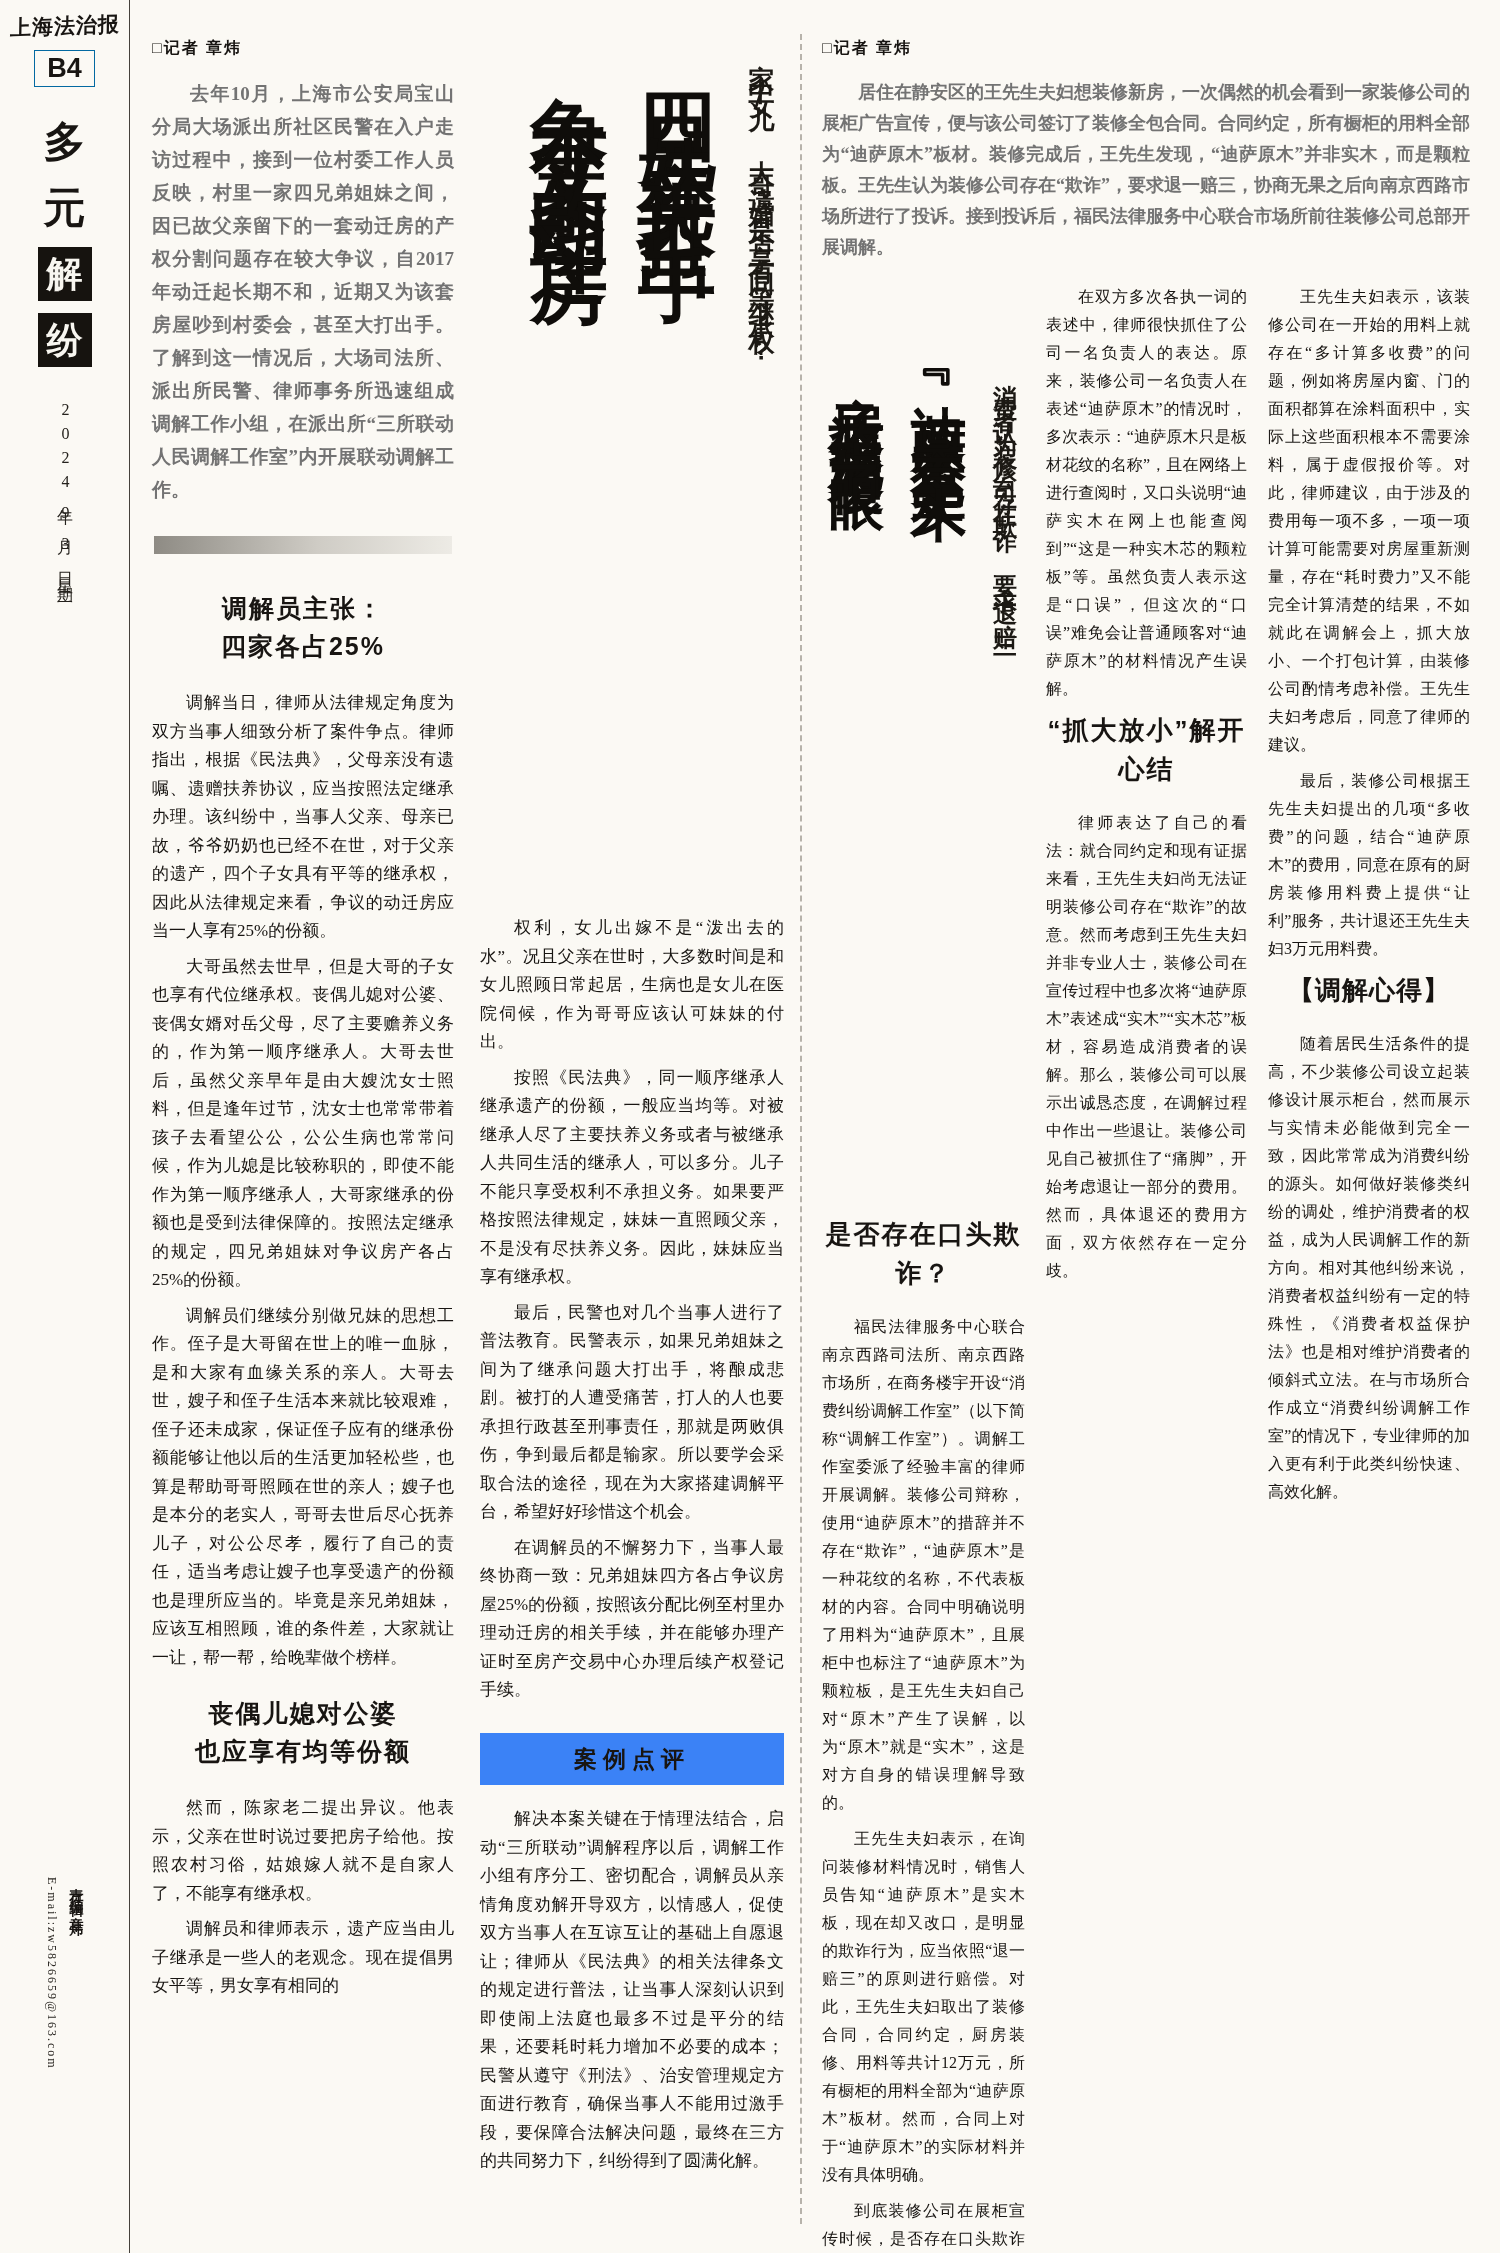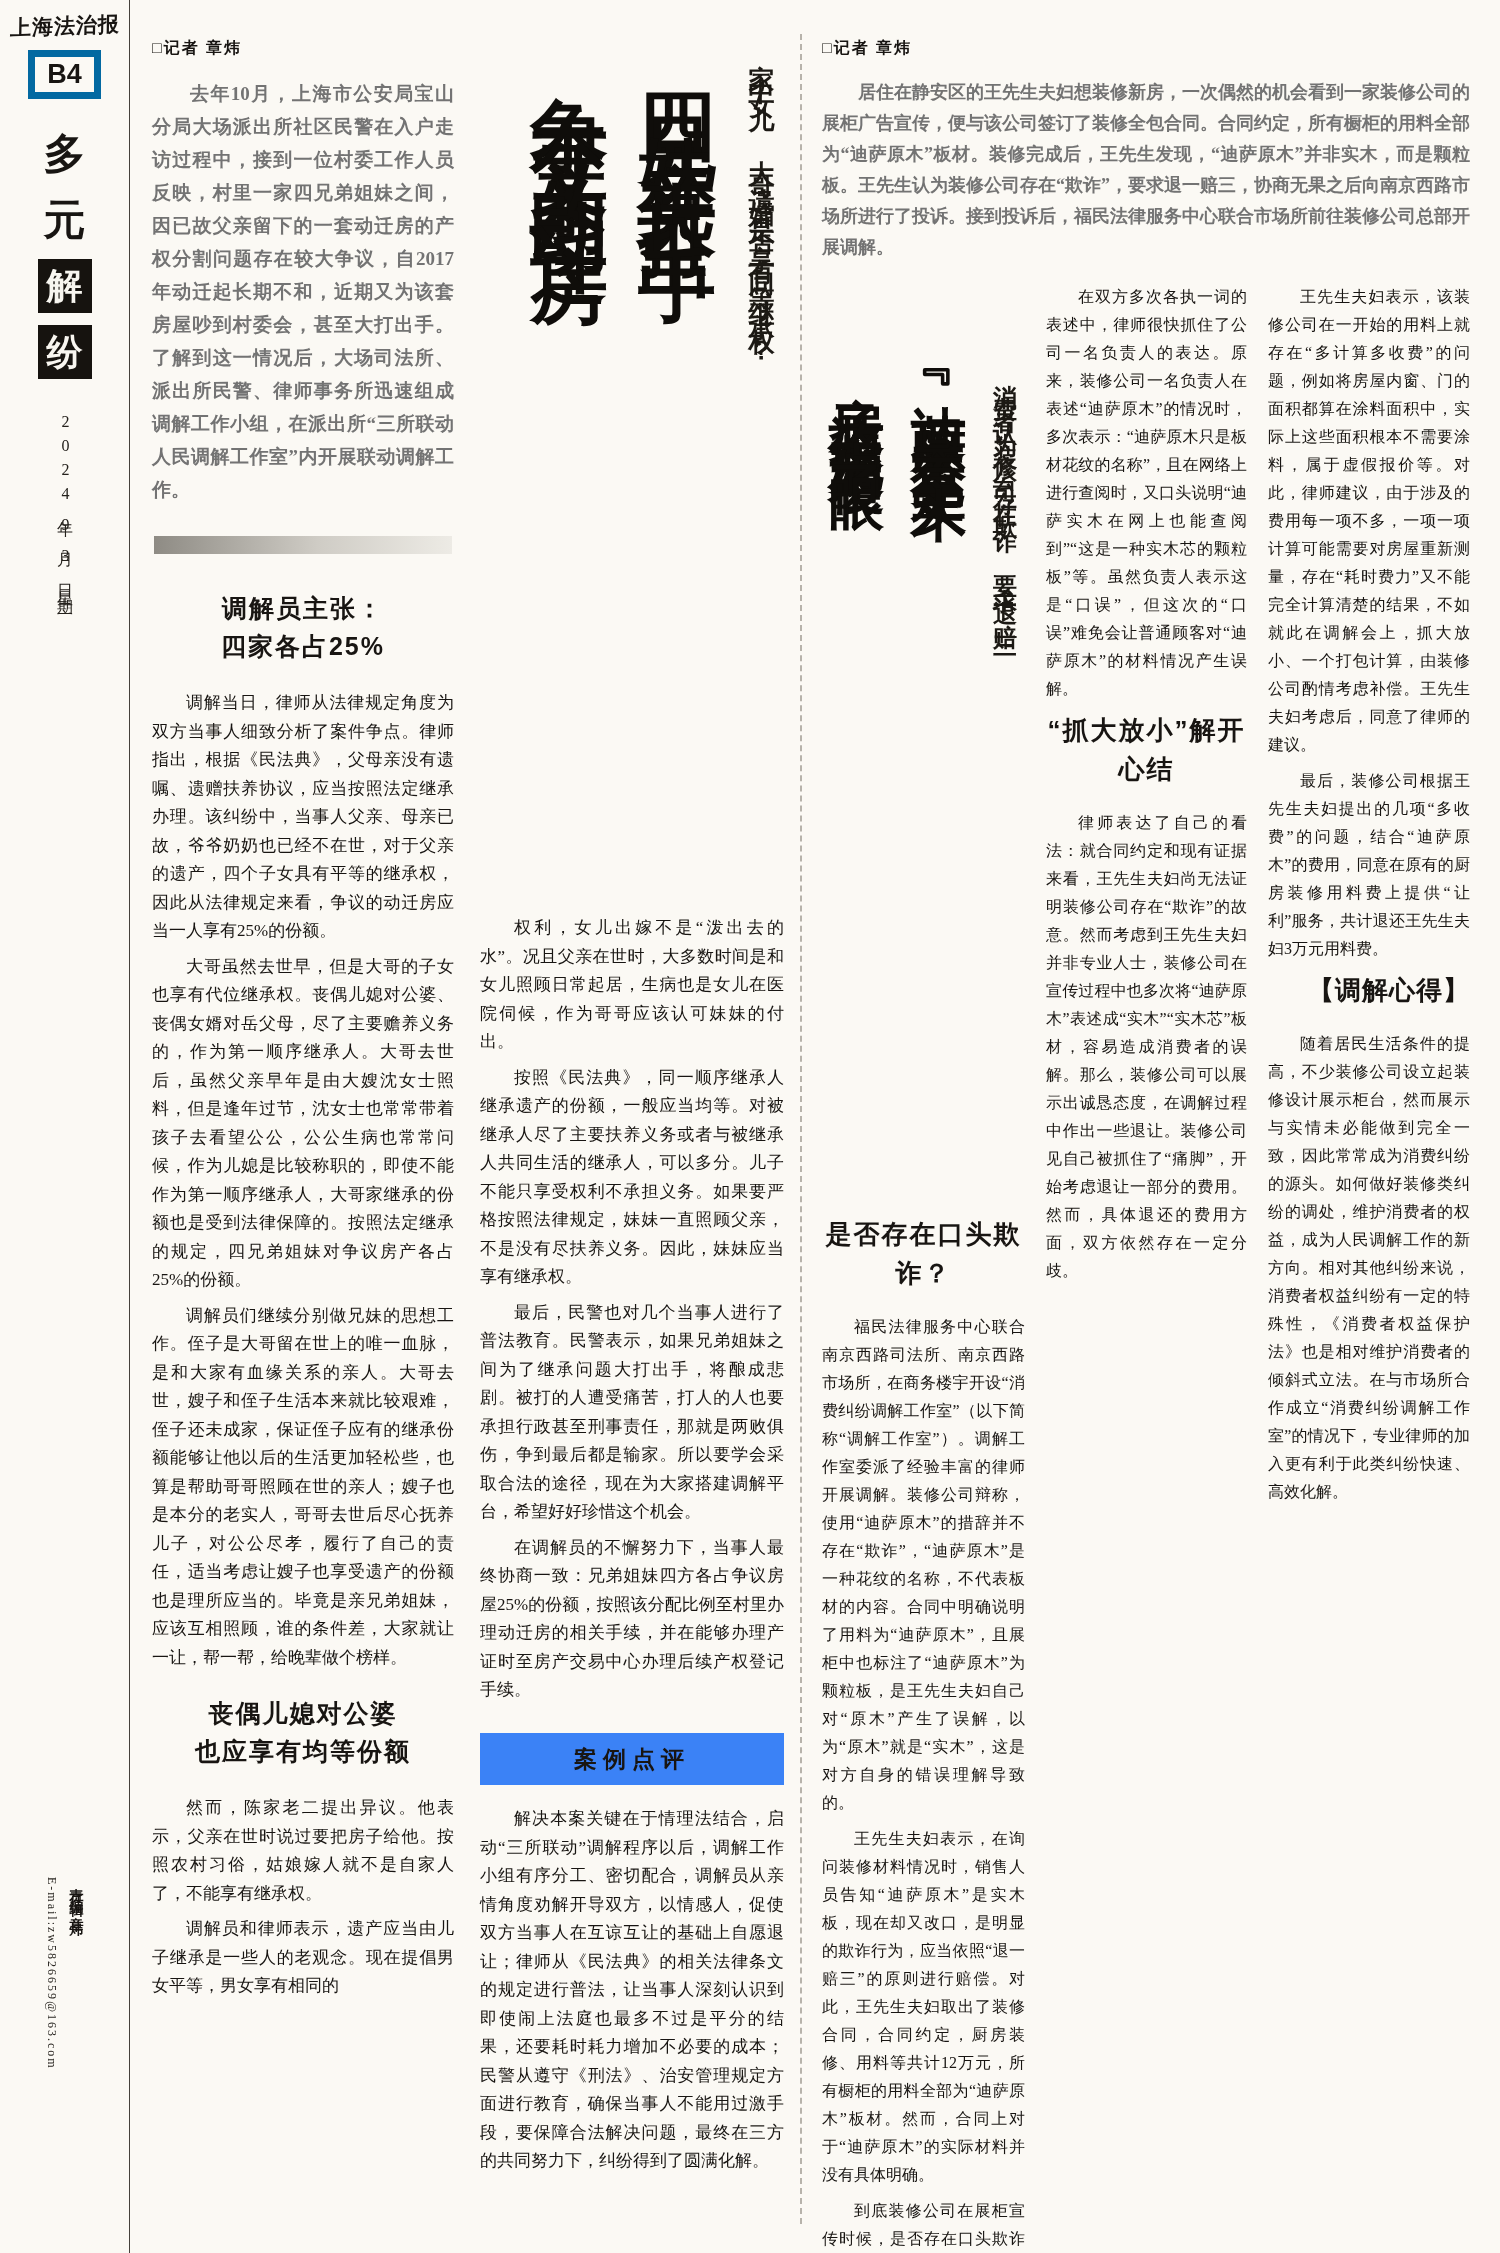--- a/index.html
+++ b/index.html
@@ -13,21 +13,21 @@
   .sidebar {
     position:absolute; left:0; top:0; width:130px; height:2253px;
     padding:14px 8px 16px; border-right:1px solid #45413b;
     display:flex; flex-direction:column; align-items:center;
   }
   .masthead {
     font-family:"Liberation Serif", serif; font-weight:900; font-size:21px; line-height:1.15;
     text-align:center; letter-spacing:1px; transform:rotate(-2deg) skew(-3deg);
   }
   .pageno {
-    margin-top:12px; border:7px solid #0369a1; padding:2px 12px;
+    margin-top:12px; border:1px solid #0369a1; padding:2px 12px;
     font-family:"Liberation Sans", sans-serif; font-weight:700; font-size:27px; line-height:1.15;
   }
   .section-title { margin-top:28px; display:flex; flex-direction:column; gap:12px; align-items:center; }
   .st { width:54px; height:54px; display:flex; align-items:center; justify-content:center;
         font-family:"Liberation Serif", serif; font-weight:900; font-size:42px; line-height:1; }
   .st.boxed { background:#16130f; color:#f8f6f0; font-size:36px; }
   .v { writing-mode:vertical-rl; text-orientation:upright; }
   .v-mixed { writing-mode:vertical-rl; text-orientation:mixed; }
   .date { margin-top:34px; font-size:16px; letter-spacing:7px; height:280px; color:#24211c; }
   .editor-block { margin-top:auto; display:flex; flex-direction:row-reverse; gap:8px; height:360px; }
@@ -58,21 +58,21 @@
   .ra-head .lead { font-size:18px; line-height:31px; }
   .ra-body { display:flex; gap:21px; margin-top:20px; }
   .col.ra { width:203px; }
   .col.rb { width:201px; }
   .col.rc { width:202px; }
   .hb-right { height:830px; margin-top:68px; margin-bottom:34px; gap:10px; }
   .big.r { font-size:56px; line-height:72px; letter-spacing:9px; }
   .kicker.r { font-size:24px; line-height:40px; letter-spacing:12px; padding-top:14px; }
   .sec.small { font-size:26px; margin:6px 0 20px; }
   .body.r { font-size:16px; line-height:28px; margin-bottom:8px; }
-  .insight-hd { text-align:right; font-size:23px; letter-spacing:1px; margin:30px 0 18px; }
+  .insight-hd { text-align:center; font-size:23px; letter-spacing:1px; margin:30px 0 18px; }
 </style>
 </head>
 <body>
 
 <div class="page">
 
   <aside class="sidebar">
     <div class="masthead">上海法治报</div>
     <div class="pageno">B4</div>
     <div class="section-title">

